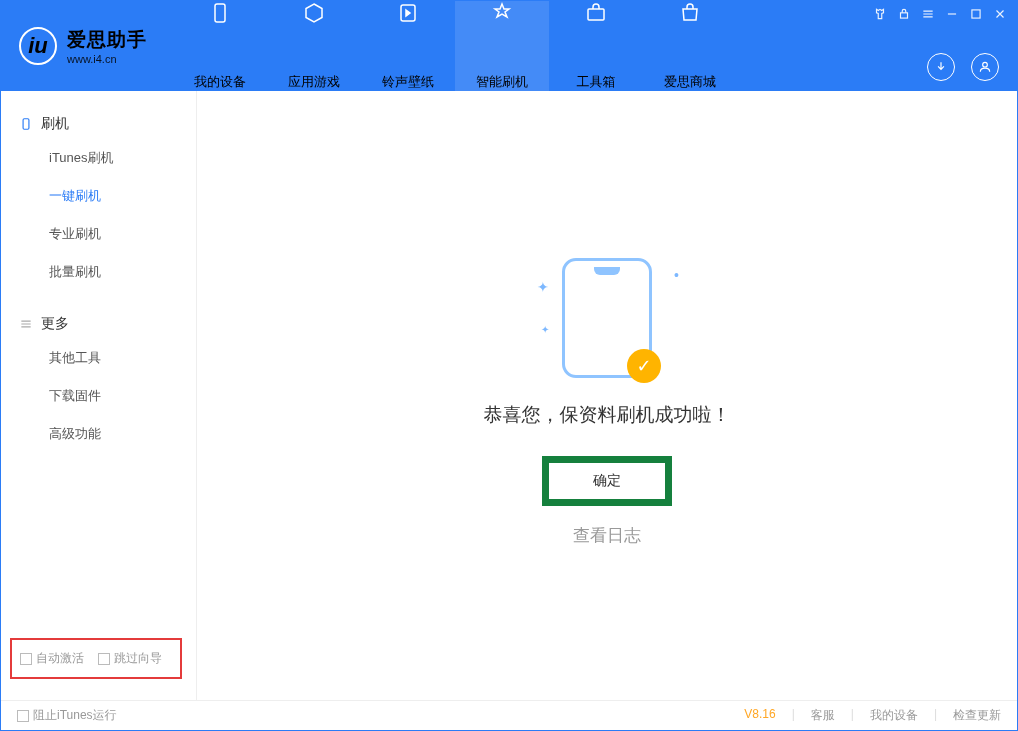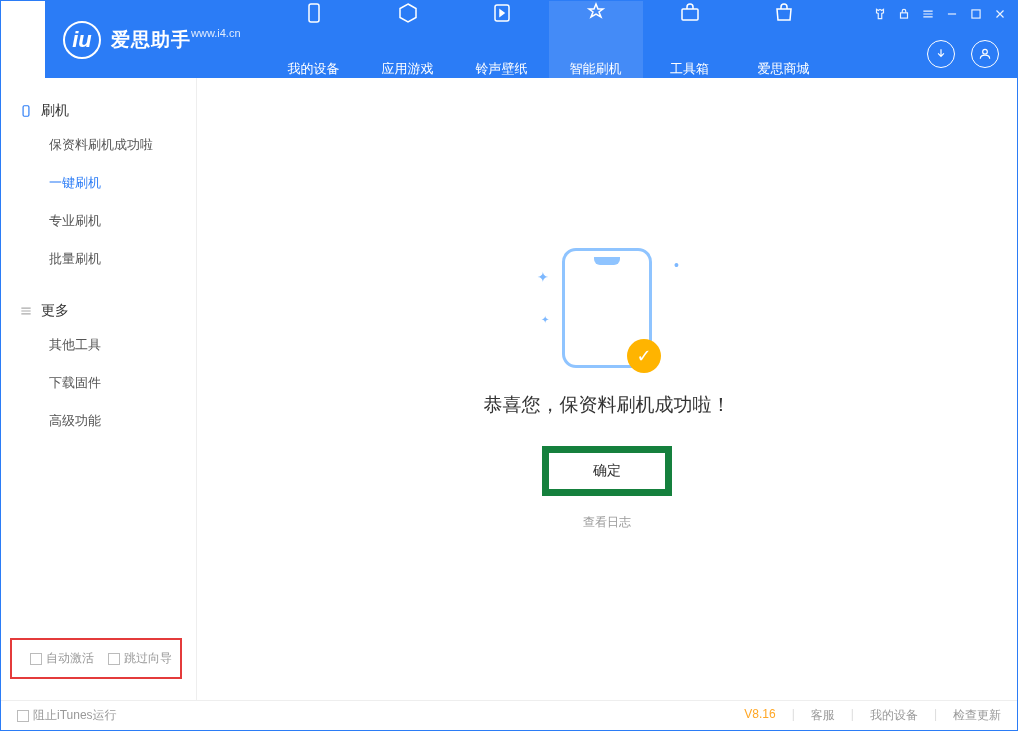--- a/index.html
+++ b/index.html
@@ -1,21 +1,21 @@
 <!DOCTYPE html>
 <html><head>
 <meta charset="utf-8">
 <style>
 * { margin: 0; padding: 0; box-sizing: border-box; font-family: "Microsoft YaHei", sans-serif; }
 body { background: #fff; width: 1018px; height: 731px; overflow: hidden; border: 1px solid #2b7cf6; }
 
-.header { background: #2b7cf6; height: 77px; display: flex; align-items: center; color: #ffffff; position: relative; margin-left: 44px; }
+.header { background: #2b7cf6; height: 90px; display: flex; align-items: center; color: #000000; position: relative; }
 .logo-area { display: flex; align-items: center; padding: 0 18px; gap: 10px; }
 .logo-circle { width: 38px; height: 38px; border: 2.5px solid #fff; border-radius: 50%; display: flex; align-items: center; justify-content: center; font-size: 22px; font-weight: bold; font-style: italic; }
-.logo-text { display: flex; flex-direction: row; }
+.logo-text { display: flex; flex-direction: column; }
 .logo-text-top { font-size: 19px; font-weight: bold; letter-spacing: 1px; }
 .logo-text-bot { font-size: 11px; opacity: 0.85; }
 
 .nav-tabs { display: flex; height: 100%; margin-left: 8px; }
 .nav-tab { width: 94px; display: flex; flex-direction: column; align-items: center; justify-content: space-between; gap: 4px; cursor: pointer; font-size: 13px; }
 .nav-tab.active { background: rgba(255,255,255,0.12); }
 .nav-tab svg { width: 24px; height: 24px; }
 
 .header-right { position: absolute; right: 10px; top: 6px; display: flex; gap: 10px; align-items: center; color: #fff; }
 .header-right-bottom { position: absolute; right: 18px; bottom: 10px; display: flex; gap: 16px; }
@@ -29,34 +29,34 @@
 .side-item { padding: 10px 18px 10px 48px; font-size: 13px; color: #555; cursor: pointer; }
 .side-item.active { color: #2b7cf6; }
 
 .device-cards { padding: 0 12px; position: absolute; bottom: 104px; width: 192px; }
 .dev-card { background: #f5f8fc; border-radius: 4px; padding: 10px 12px; margin-bottom: 10px; font-size: 13px; }
 .dev-card .row1 { display: flex; align-items: center; gap: 8px; color: #2b7cf6; font-weight: 500; }
 .dev-sub { color: #999; font-size: 12px; margin-top: 2px; margin-left: 22px; }
 .badge { background: #e6f0ff; color: #2b7cf6; font-size: 11px; padding: 1px 8px; border-radius: 10px; margin-left: 22px; margin-top: 4px; display: inline-block; }
 .mode-card .row1 { color: #333; font-weight: normal; }
 
-.bottom-opts { position: absolute; bottom: 52px; left: 10px; width: 172px; border: 2px solid #e43b3b; padding: 10px 8px; display: flex; gap: 14px; font-size: 12px; color: #999; justify-content: flex-end; }
+.bottom-opts { position: absolute; bottom: 52px; left: 10px; width: 172px; border: 2px solid #e43b3b; padding: 10px 8px; display: flex; gap: 14px; font-size: 12px; color: #999; }
 .chk { display: flex; align-items: center; gap: 4px; }
 .chk-box { width: 12px; height: 12px; border: 1px solid #bbb; }
 
 .main { flex: 1; display: flex; flex-direction: column; align-items: center; justify-content: center; }
 .phone-illust { width: 90px; height: 120px; border: 3px solid #8fc4ff; border-radius: 14px; position: relative; margin-bottom: 24px; }
 .phone-illust::before { content: ""; position: absolute; top: 6px; left: 50%; transform: translateX(-50%); width: 26px; height: 8px; background: #8fc4ff; border-radius: 0 0 6px 6px; }
 .check-circ { position: absolute; bottom: -8px; right: -12px; width: 34px; height: 34px; background: #ffb400; border-radius: 50%; display: flex; align-items: center; justify-content: center; color: #fff; font-size: 18px; }
 .spark { position: absolute; font-size: 14px; color: #7db8ff; }
 .sp1 { top: 18px; left: -28px; } .sp2 { top: 6px; right: -30px; } .sp3 { bottom: 40px; left: -24px; font-size: 10px; }
 
 .success-text { font-size: 19px; color: #333; margin-bottom: 28px; }
 .ok-btn { border: 7px solid #15803d; background: #fff; padding: 9px 44px; font-size: 14px; color: #333; cursor: pointer; margin-bottom: 18px; }
-.log-link { font-size: 12px; color: #999; cursor: pointer; text-align: right; }
+.log-link { font-size: 17px; color: #999; cursor: pointer; text-align: right; }
 
 .footer { height: 30px; border-top: 1px solid #eee; display: flex; align-items: center; padding: 8px 16px; font-size: 12px; color: #999; justify-content: space-between; position: absolute; bottom: 1px; left: 1px; right: 1px; background: #fff; }
 .footer-left { display: flex; align-items: center; gap: 6px; }
 .footer-right { display: flex; gap: 16px; }
 .fr-item { cursor: pointer; }
 .divider { color: #ddd; }
 .ver { color: #ffa726; }
 </style>
 </head>
 <body>
@@ -148,21 +148,21 @@
 
 <div class="body-area">
   <div class="sidebar">
     <div class="side-section">
       <div class="side-header">
         <svg width="14" height="14" viewBox="0 0 24 24" fill="none" stroke="#2b7cf6" stroke-width="2">
             <rect x="7" y="3" width="10" height="18" rx="2"></rect>
           </svg>
         <span>刷机</span>
       </div>
-      <div class="side-item">保资料刷机成功啦</div>
+      <div class="side-item">iTunes刷机</div>
       <div class="side-item active">一键刷机</div>
       <div class="side-item">专业刷机</div>
       <div class="side-item">批量刷机</div>
     </div>
     <div class="side-section">
       <div class="side-header">
         <svg width="14" height="14" viewBox="0 0 24 24" fill="none" stroke="#aaa" stroke-width="2">
             <path d="M4 7h16M4 12h16M4 17h16"></path>
           </svg>
         <span>更多</span>

